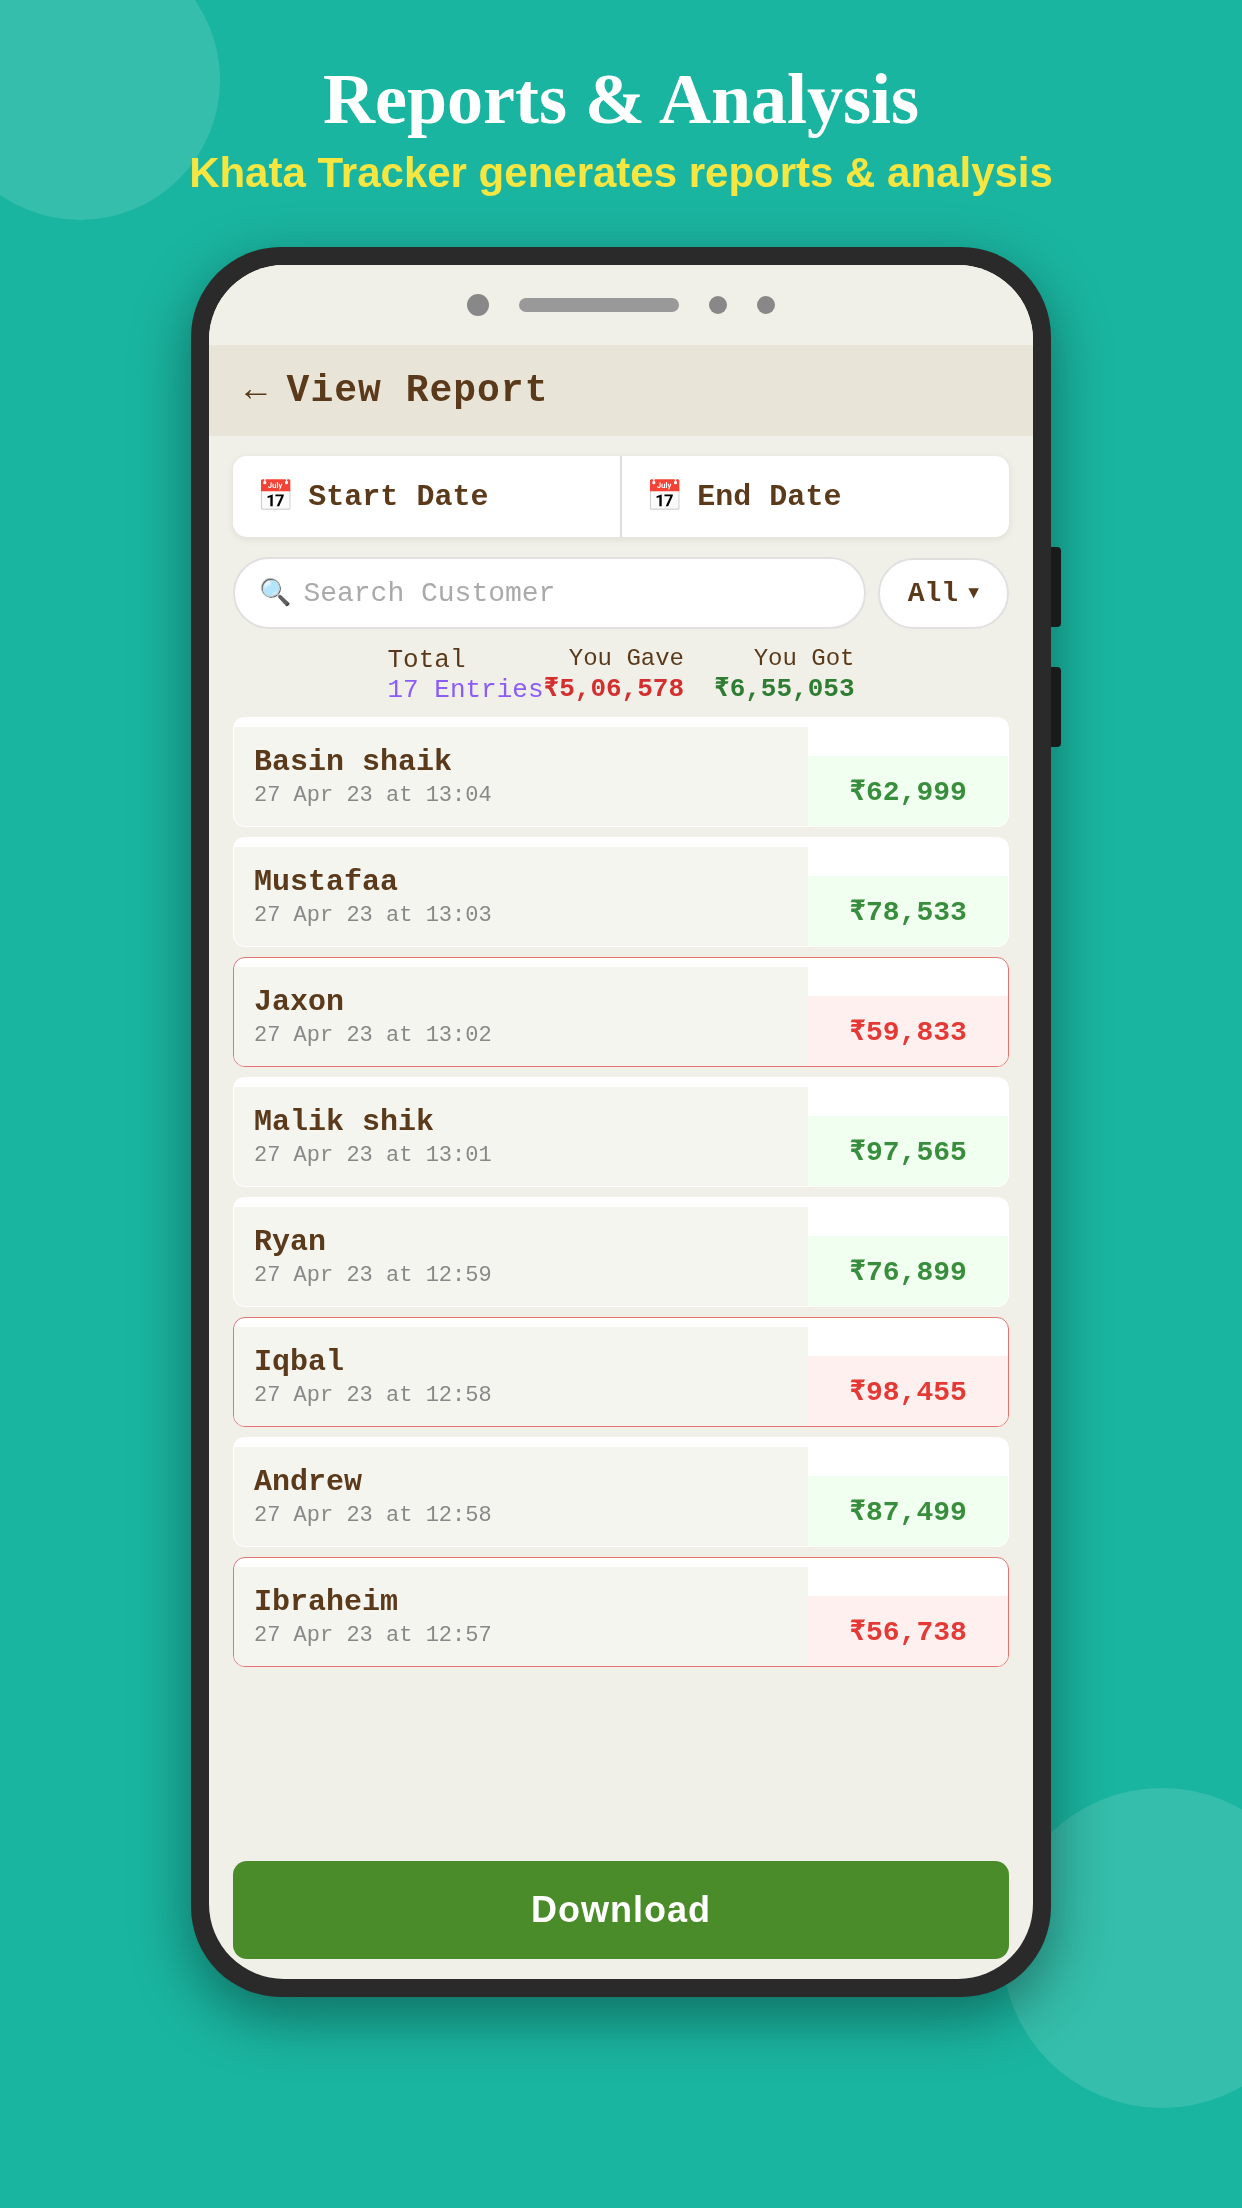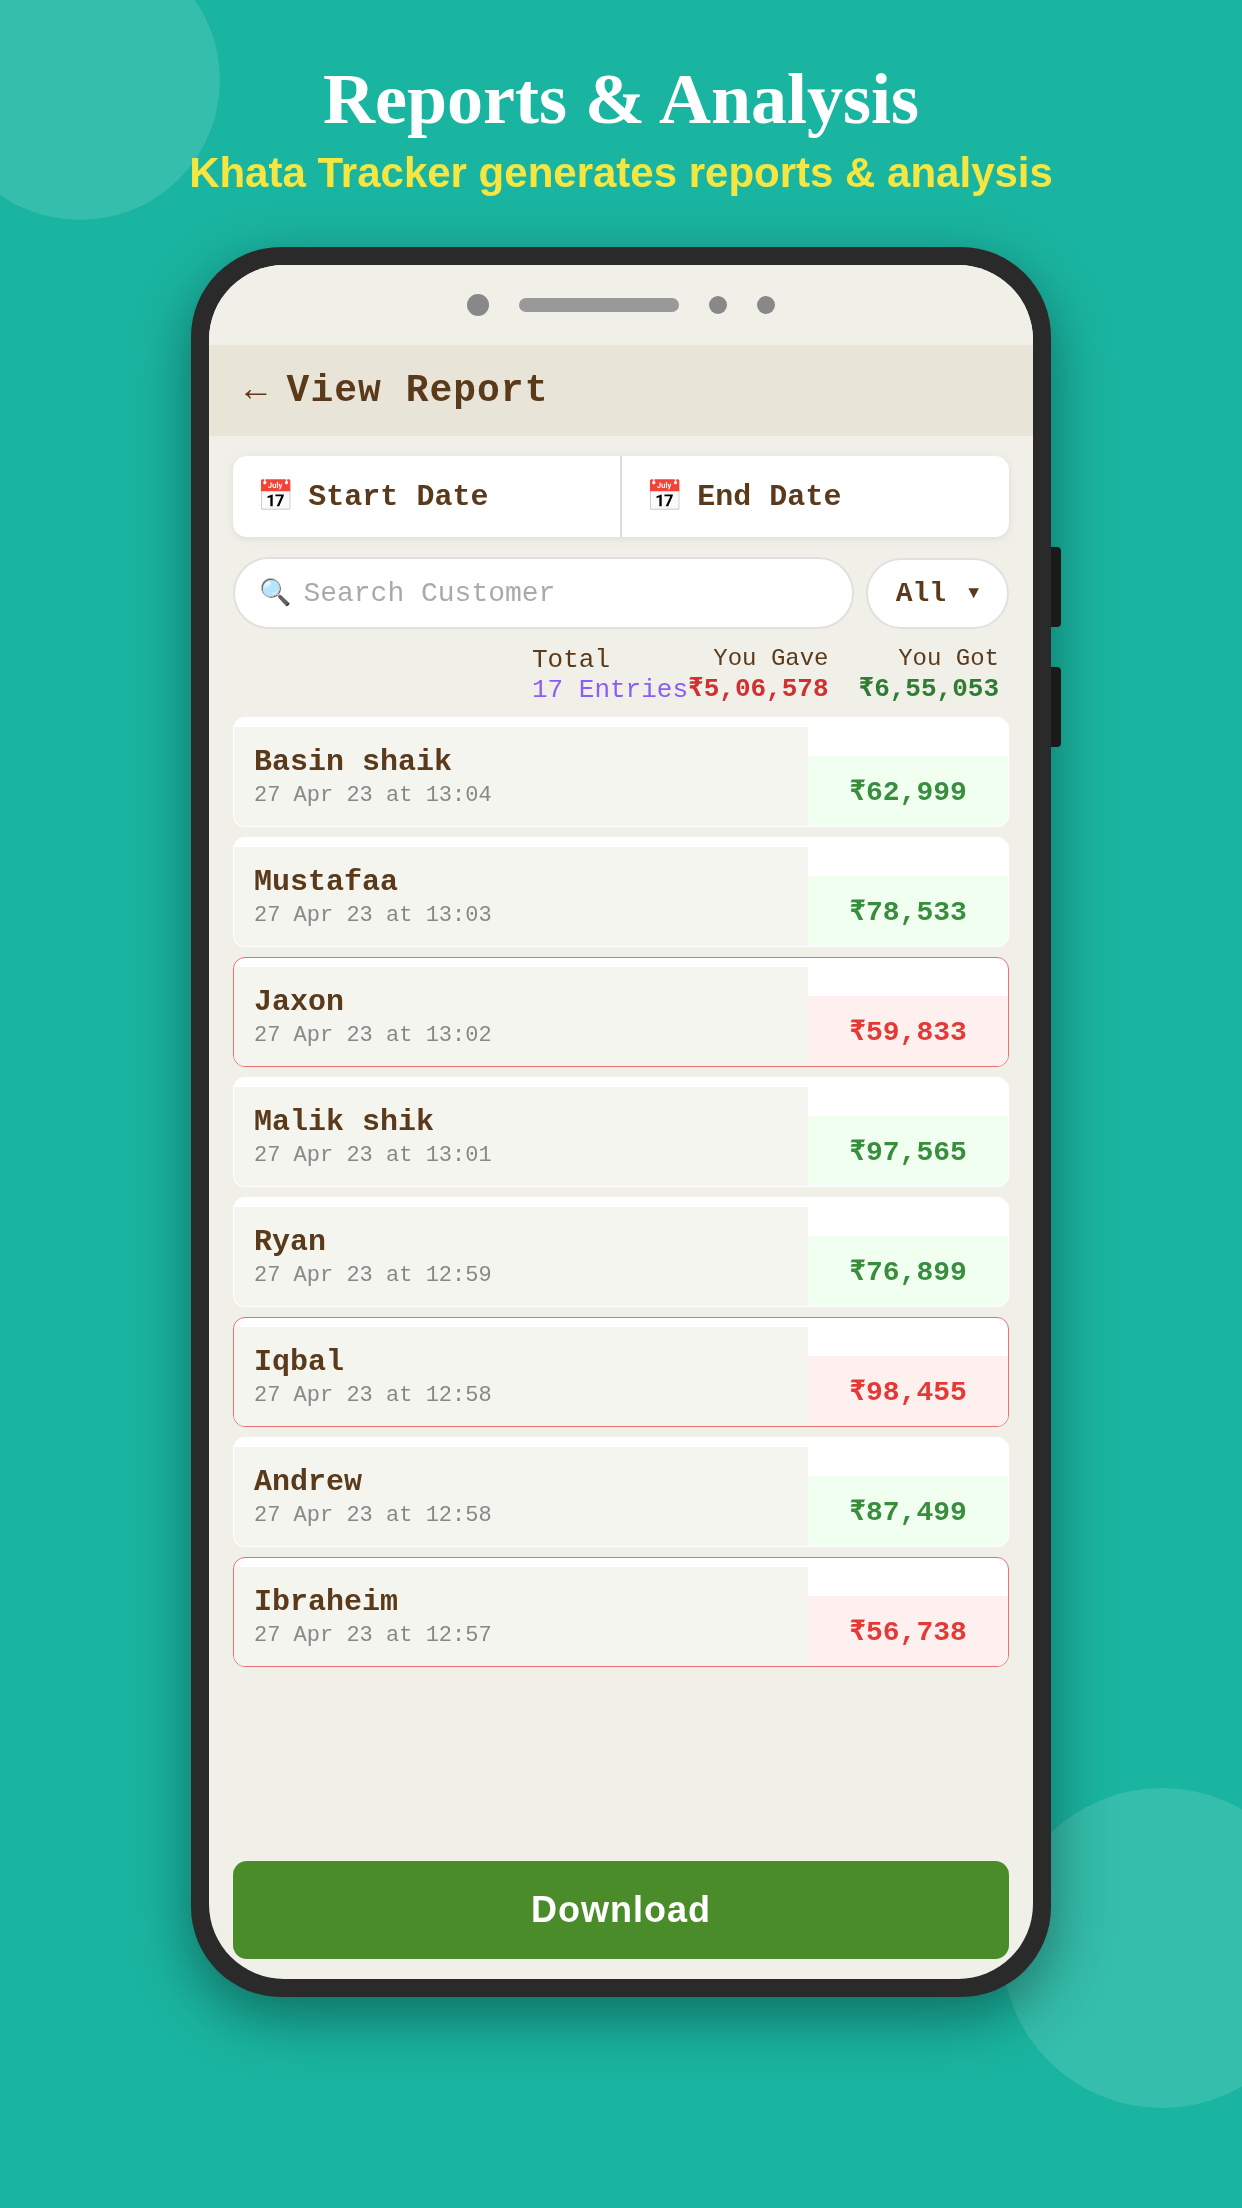--- a/index.html
+++ b/index.html
@@ -219,42 +219,42 @@
       font-family: 'Courier New', Courier, monospace;
     }
 
     .filter-btn {
       background: white;
       border-radius: 40px;
       border: 2px solid #e0e0e0;
       padding: 18px 28px;
       display: flex;
       align-items: center;
-      gap: 22px;
+      gap: 10px;
       cursor: pointer;
     }
 
     .filter-label {
       font-size: 28px;
       color: #5a3a1a;
       font-family: 'Courier New', Courier, monospace;
       font-weight: 600;
     }
 
     .dropdown-arrow {
       font-size: 18px;
       color: #5a3a1a;
     }
 
     
     .summary-row {
       margin: 0 24px 12px;
       display: flex;
       align-items: flex-start;
-      justify-content: flex-end;
+      justify-content: center;
       flex-shrink: 0;
       padding: 0 10px;
     }
 
     .summary-left {
       display: flex;
       flex-direction: column;
     }
 
     .summary-total {

